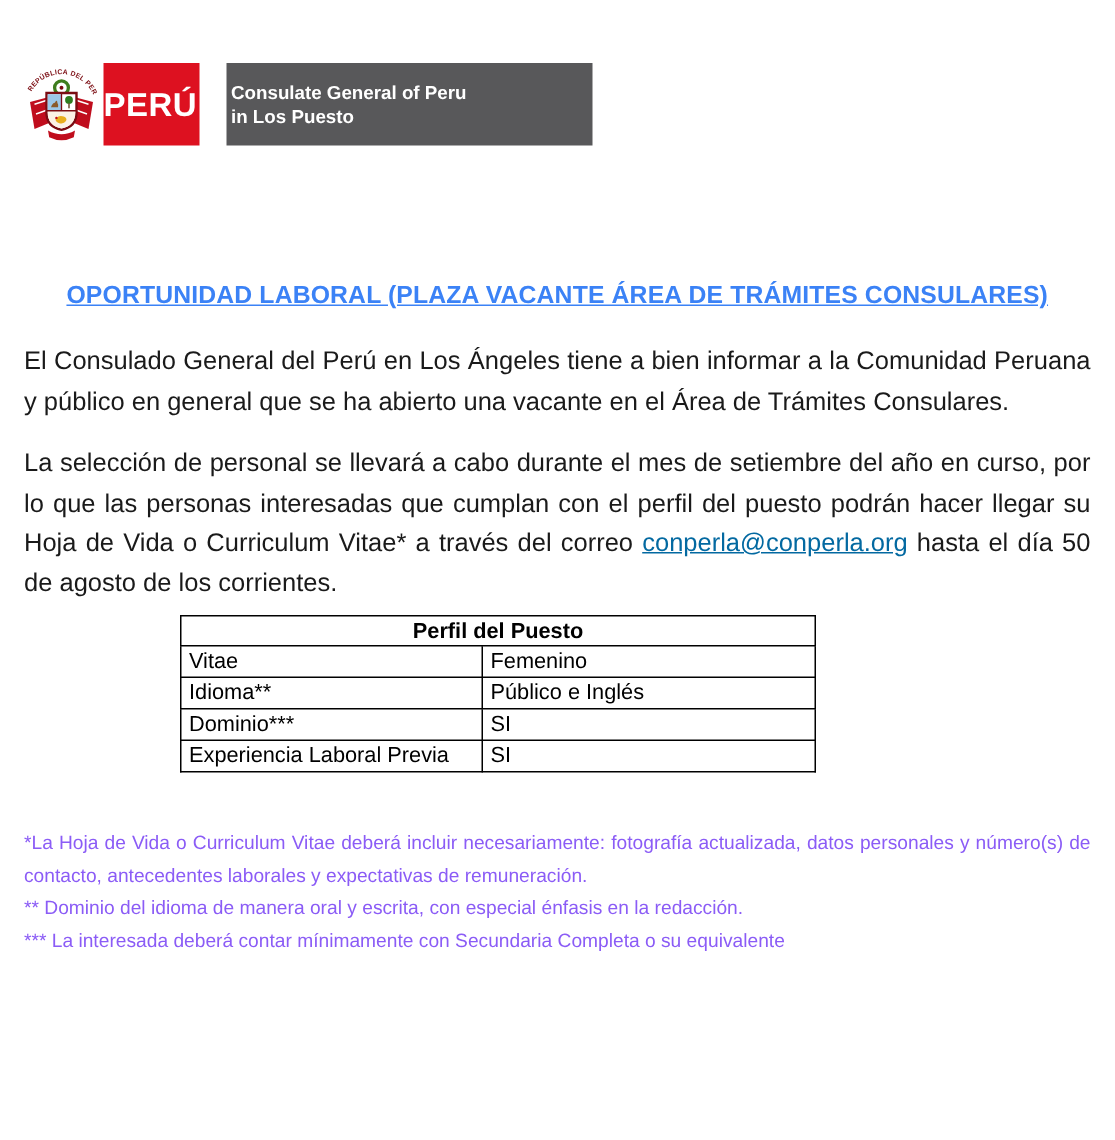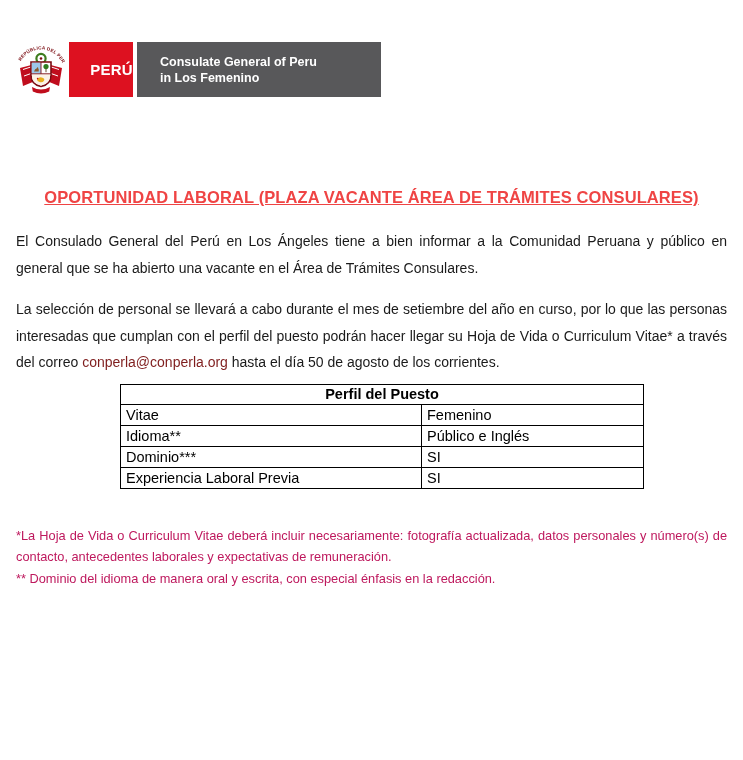--- a/index.html
+++ b/index.html
@@ -30,76 +30,77 @@
     display: flex;
     align-items: center;
     justify-content: center;
   }
   .brand-red {
     width: 64px;
     margin-left: 2px;
     background: #DD1120;
     color: #ffffff;
     font-weight: bold;
-    font-size: 15px;
+    font-size: 22px;
     display: flex;
     align-items: center;
-    justify-content: flex-end;
+    justify-content: flex-start;
     letter-spacing: 0.3px;
   }
   .brand-gray {
     width: 244px;
-    margin-left: 4px;
+    margin-left: 18px;
     background: #58585A;
     color: #ffffff;
     font-weight: bold;
     font-size: 12.5px;
     line-height: 16px;
     display: flex;
     flex-direction: column;
     justify-content: center;
-    padding-left: 23px;
+    padding-left: 3px;
   }
 
   
   .doc {
     position: absolute;
     left: 16px;
     top: 186px;
     width: 711px;
   }
   .doc-title {
     text-align: center;
     font-weight: bold;
     font-size: 16.5px;
     line-height: 22px;
     letter-spacing: 0.1px;
     text-decoration: underline;
-    color: #ef4444;
+    color: #3b82f6;
     margin-bottom: 20px;
     white-space: nowrap;
   }
   .para {
-    font-size: 14px;
+    font-size: 17px;
     line-height: 26.5px;
     text-align: justify;
     color: #1a1a1a;
   }
   .para-1 { margin-bottom: 15px; }
   .para-2 { margin-bottom: 8px; }
   .email-link {
-    color: #7f1d1d;
+    color: #0369a1;
+    text-decoration: underline;
     cursor: pointer;
   }
 
   
   .profile-table-wrap { margin-left: 104px; }
   table.profile {
     border-collapse: collapse;
-    width: 524px;
+    width: 424px;
     font-size: 14.5px;
     color: #000000;
   }
   table.profile td {
     border: 1px solid #000000;
     padding: 0 5px;
     height: 21px;
     vertical-align: middle;
   }
   table.profile td.tbl-title {
@@ -107,21 +108,21 @@
     text-align: center;
     height: 20px;
   }
   table.profile td.val-col { width: 222px; }
 
   
   .footnotes {
     margin-top: 36px;
     font-size: 12.8px;
     line-height: 21.5px;
-    color: #be185d;
+    color: #8b5cf6;
   }
   .footnote { text-align: justify; }
 </style>
 </head>
 <body>
 
 <div class="page">
 
   <div class="header">
     <div class="coat-box">
@@ -158,21 +159,21 @@
         <path d="M 25 20 L 25 31.8 M 15 31.8 L 35 31.8" stroke="#7B0C12" stroke-width="0.9" fill="none"></path>
 
         <path d="M 16 45 Q 25 50 34 45 L 33.2 49.5 Q 25 53.5 16.8 49.5 Z" fill="#C00D1D"></path>
       </svg>
     </div>
     <div class="brand-red">
       <span>PERÚ</span>
     </div>
     <div class="brand-gray">
       <span>Consulate General of Peru</span>
-      <span>in Los Femenino</span>
+      <span>in Los Puesto</span>
     </div>
   </div>
 
   <div class="doc">
 
     <div class="doc-title">OPORTUNIDAD LABORAL (PLAZA VACANTE ÁREA DE TRÁMITES CONSULARES)</div>
 
     <p class="para para-1"><span>El Consulado General del Perú en Los Ángeles tiene a bien informar a la Comunidad Peruana y público en general que se ha abierto una vacante en el Área de Trámites Consulares.</span></p>
 
     <p class="para para-2"><span>La selección de personal se llevará a cabo durante el mes de setiembre del año en curso, por lo que las personas interesadas que cumplan con el perfil del puesto podrán hacer llegar su Hoja de Vida o Curriculum Vitae* a través del correo </span><a class="email-link">conperla@conperla.org</a><span>  hasta el día 50 de agosto de los corrientes.</span></p>
@@ -199,16 +200,17 @@
             <td>Experiencia Laboral Previa</td>
             <td class="val-col">SI</td>
           </tr>
         </tbody>
       </table>
     </div>
 
     <div class="footnotes">
       <p class="footnote">*La Hoja de Vida o Curriculum Vitae deberá incluir necesariamente: fotografía actualizada, datos personales y número(s) de contacto, antecedentes laborales y expectativas de remuneración.</p>
       <p class="footnote">** Dominio del idioma de manera oral y escrita, con especial énfasis en la redacción.</p>
+      <p class="footnote">*** La interesada deberá contar mínimamente con Secundaria Completa o su equivalente</p>
     </div>
 
   </div>
 </div>
 
 </body></html>

